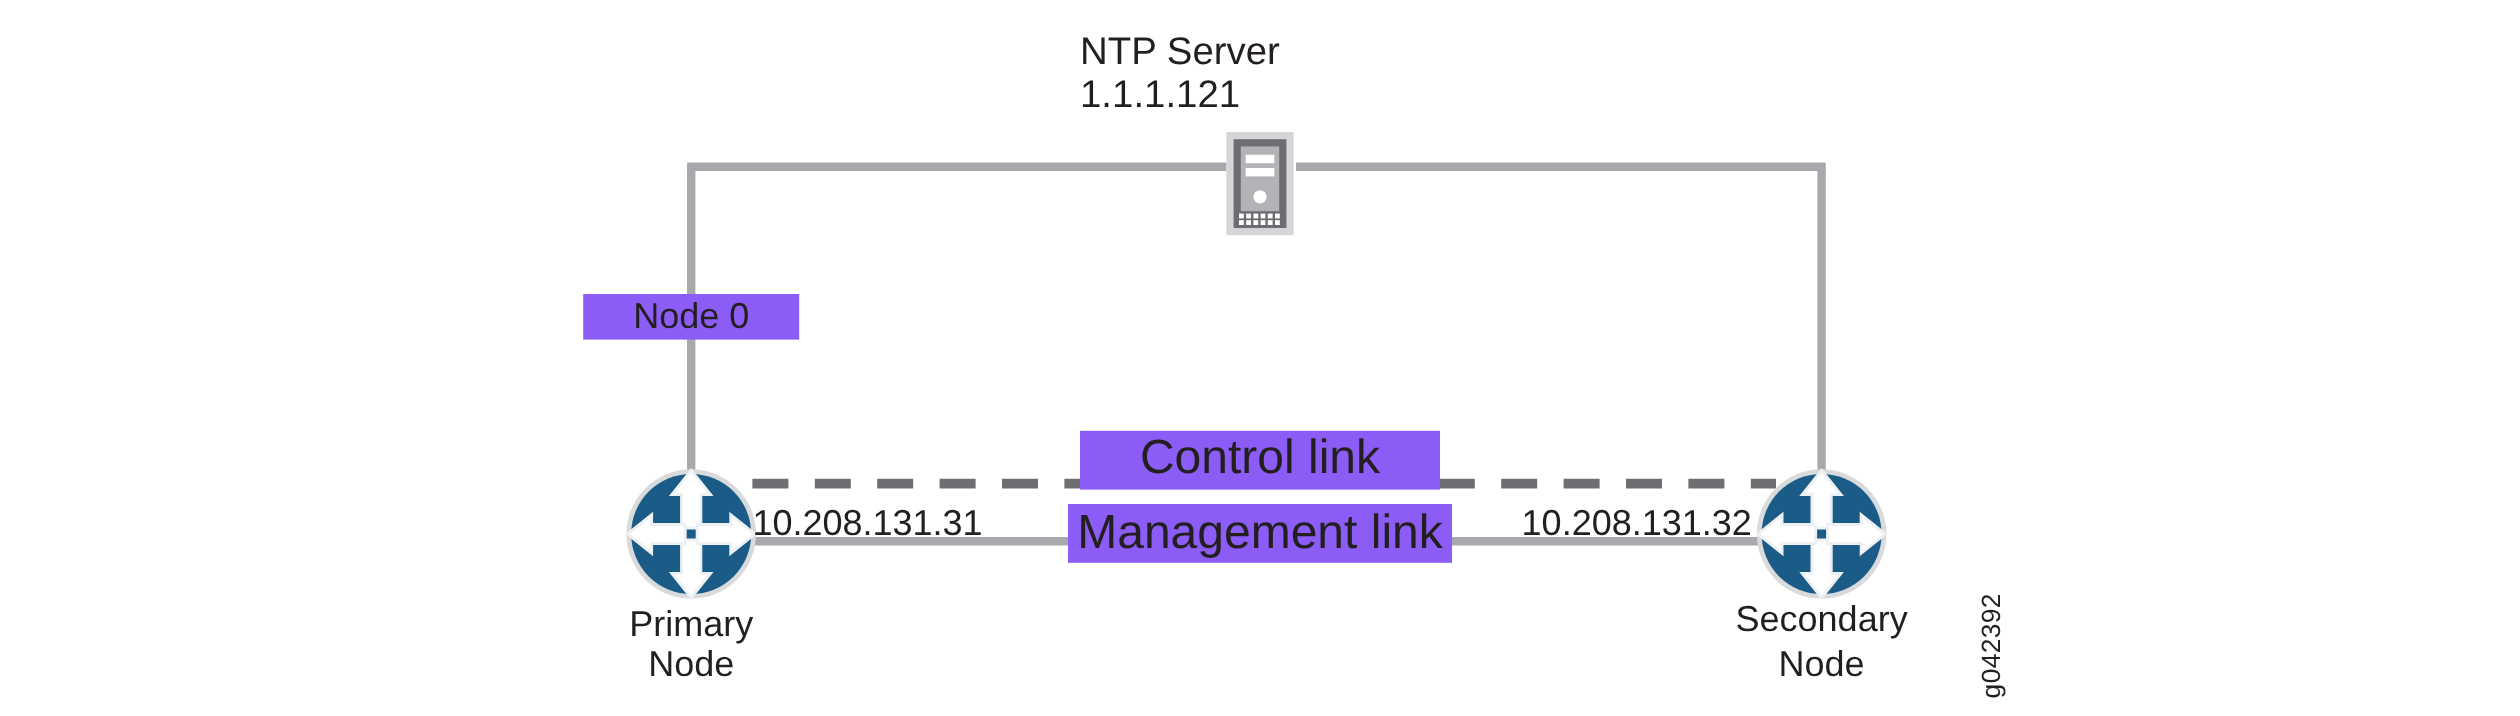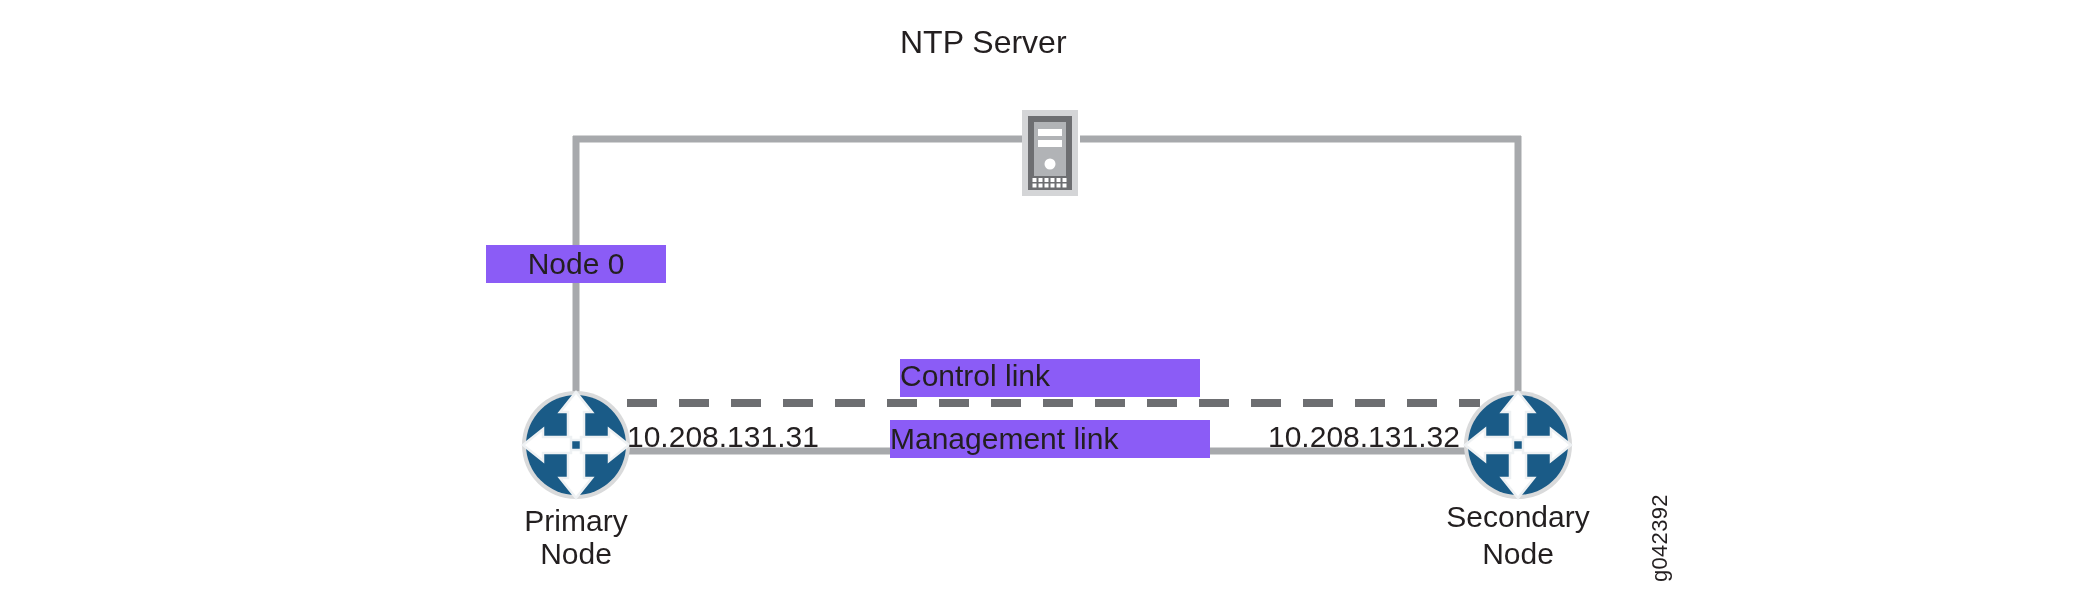--- a/index.html
+++ b/index.html
@@ -39,22 +39,22 @@
   }
   .lbl-node {
     font-size: 30px;
     text-align: center;
   }
   .lbl-ip {
     font-size: 30px;
     text-align: right;
   }
   .lbl-link {
-    font-size: 30px;
-    text-align: left;
+    font-size: 40px;
+    text-align: center;
   }
   .lbl-role {
     font-size: 30px;
     text-align: center;
   }
   .lbl-figid {
     font-size: 22px;
     color: #231f20;
     transform: rotate(-90deg);
     transform-origin: left top;
@@ -139,20 +139,21 @@
         <polygon points="1510,450 1510,478 1502,478 1518,498 1534,478 1526,478 1526,450"></polygon>
         <polygon points="1513,437 1485,437 1485,429 1465,445 1485,461 1485,453 1513,453"></polygon>
         <polygon points="1523,437 1551,437 1551,429 1571,445 1551,461 1551,453 1523,453"></polygon>
       </g>
     </g>
 
   </svg>
 
   <div class="lbl lbl-title" style="left:900px; top:25px; width:300px;">NTP Server</div>
 
+  <div class="lbl lbl-title" style="left:900px; top:61px; width:300px;">1.1.1.121</div>
 
   <div class="lbl lbl-node lbl-bg" style="left:486px; top:245px; width:180px; padding:2px 0;">Node 0</div>
 
 
   <div class="lbl lbl-link lbl-bg" style="left:900px; top:359px; width:300px; padding:0 0 4px 0;">Control link</div>
 
   <div class="lbl lbl-link lbl-bg" style="left:890px; top:420px; width:320px; padding:2px 0;">Management link</div>
 
   <div class="lbl lbl-ip" style="left:627px; top:420px;">10.208.131.31</div>
 

